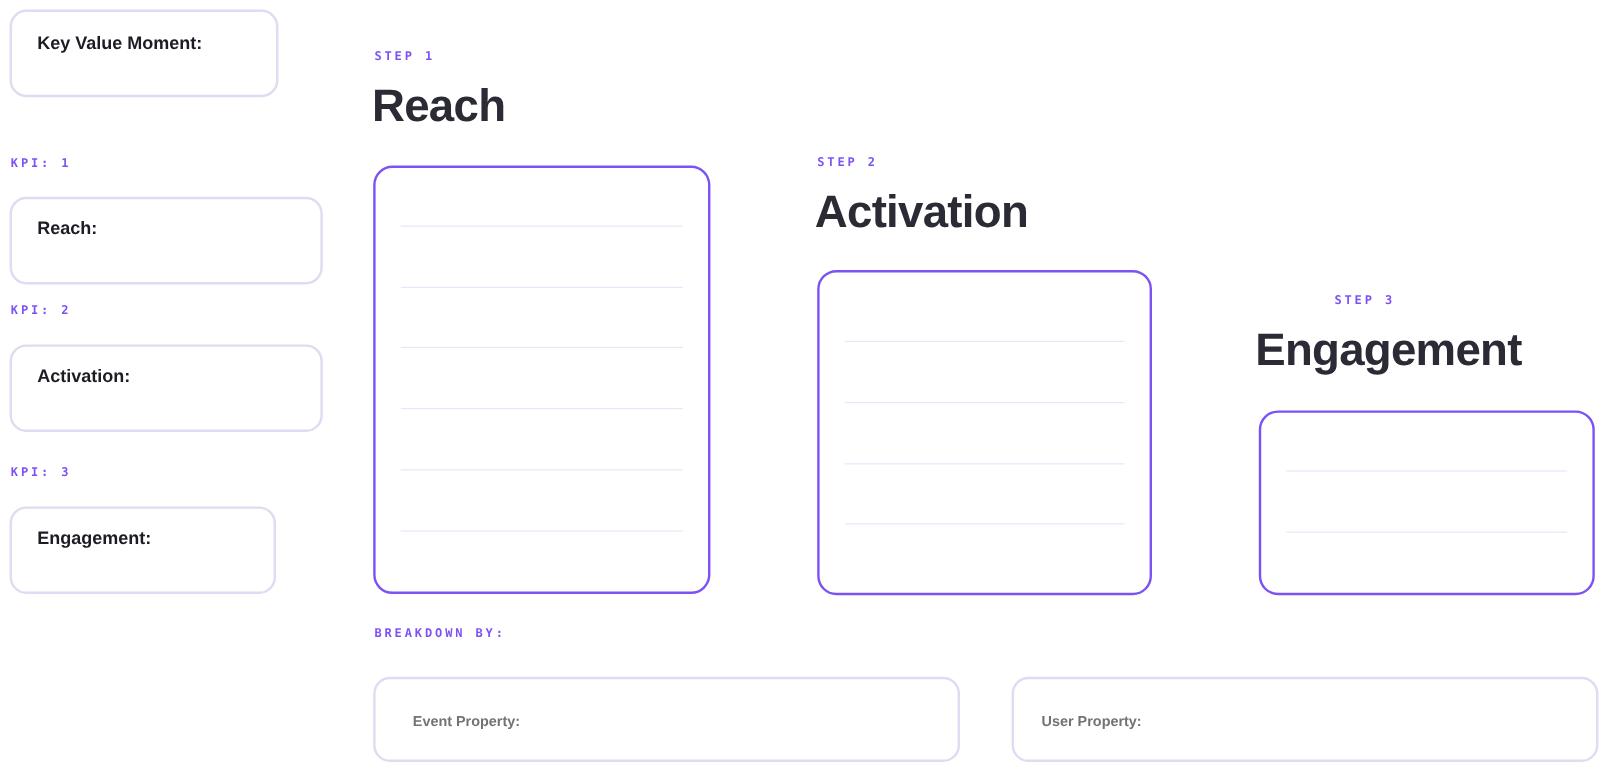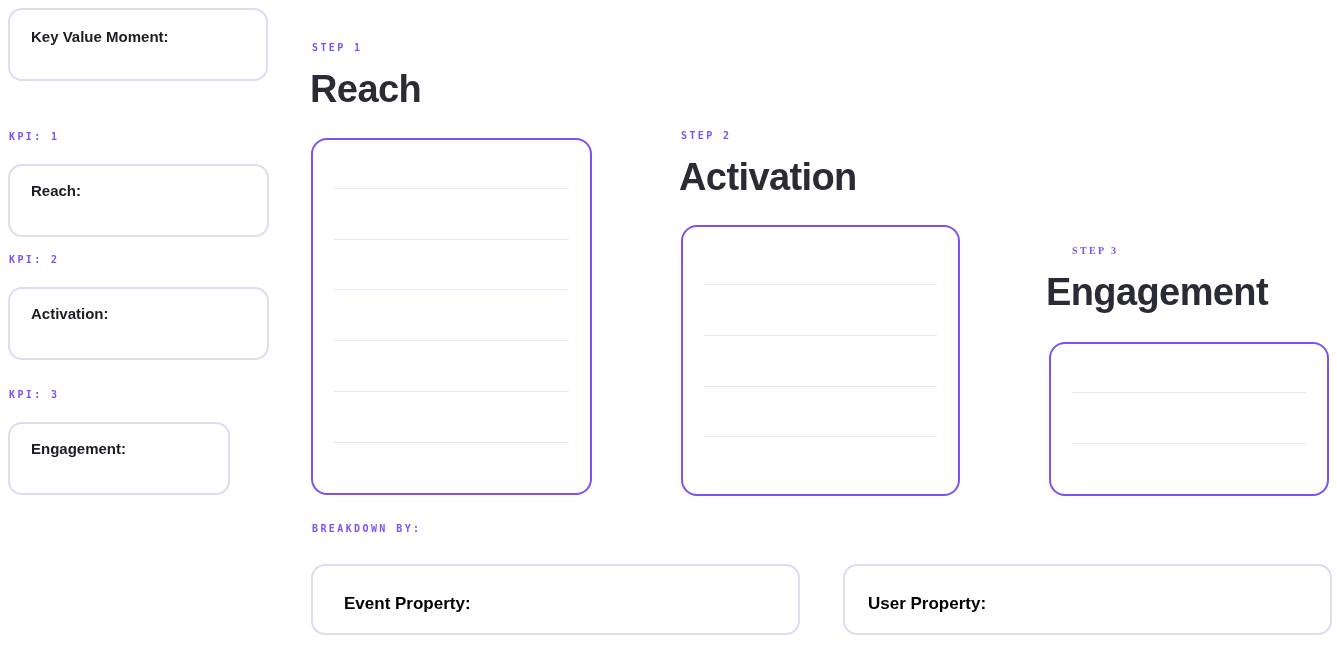--- a/index.html
+++ b/index.html
@@ -71,31 +71,31 @@
 
   
   .prop-box {
     box-sizing: border-box;
     background: #ffffff;
     border: 2px solid #dcdcf2;
     border-radius: 14px;
   }
   .prop-box .bx-label {
     position: absolute;
-    font-size: 17px;
+    font-size: 12px;
     font-weight: 700;
-    color: #000000;
+    color: #737373;
     white-space: nowrap;
     line-height: 1;
   }
 </style>
 </head>
 <body>
 
-<div class="abs soft-box" style="left:8px; top:8px; width:260px; height:73px;padding-left:48px;">
+<div class="abs soft-box" style="left:8px; top:8px; width:224px; height:73px;padding-left:48px;">
   <span class="bx-label" style="left:21px; top:19px;">Key Value Moment:</span>
 </div>
 
 <div class="abs caption" style="left:9px; top:132px;text-align:center;">KPI: 1</div>
 <div class="abs soft-box" style="left:8px; top:164px; width:261px; height:73px;">
   <span class="bx-label" style="left:21px; top:17px;">Reach:</span>
 </div>
 
 <div class="abs caption" style="left:9px; top:255px;">KPI: 2</div>
 <div class="abs soft-box" style="left:8px; top:287px; width:261px; height:73px;">
@@ -122,21 +122,21 @@
 <div class="abs caption" style="left:681px; top:131px;">STEP 2</div>
 <div class="abs step-title" style="left:679px; top:158px;">Activation</div>
 
 <div class="abs note-card" style="left:681px; top:225px; width:279px; height:271px;">
   <div class="rule" style="left:21px; right:21px; top:57px;"></div>
   <div class="rule" style="left:21px; right:21px; top:108px;"></div>
   <div class="rule" style="left:21px; right:21px; top:159px;"></div>
   <div class="rule" style="left:21px; right:21px; top:209px;"></div>
 </div>
 
-<div class="abs caption" style="left:1072px; top:246px;font-family:Liberation Serif, serif;">STEP 3</div>
+<div class="abs caption" style="left:1112px; top:246px;">STEP 3</div>
 <div class="abs step-title" style="left:1046px; top:273px;">Engagement</div>
 
 <div class="abs note-card" style="left:1049px; top:342px; width:280px; height:154px;">
   <div class="rule" style="left:21px; right:21px; top:48px;"></div>
   <div class="rule" style="left:21px; right:21px; top:99px;"></div>
 </div>
 
 <div class="abs caption" style="left:312px; top:524px;">BREAKDOWN BY:</div>
 
 <div class="abs prop-box" style="left:311px; top:564px; width:489px; height:71px;">

